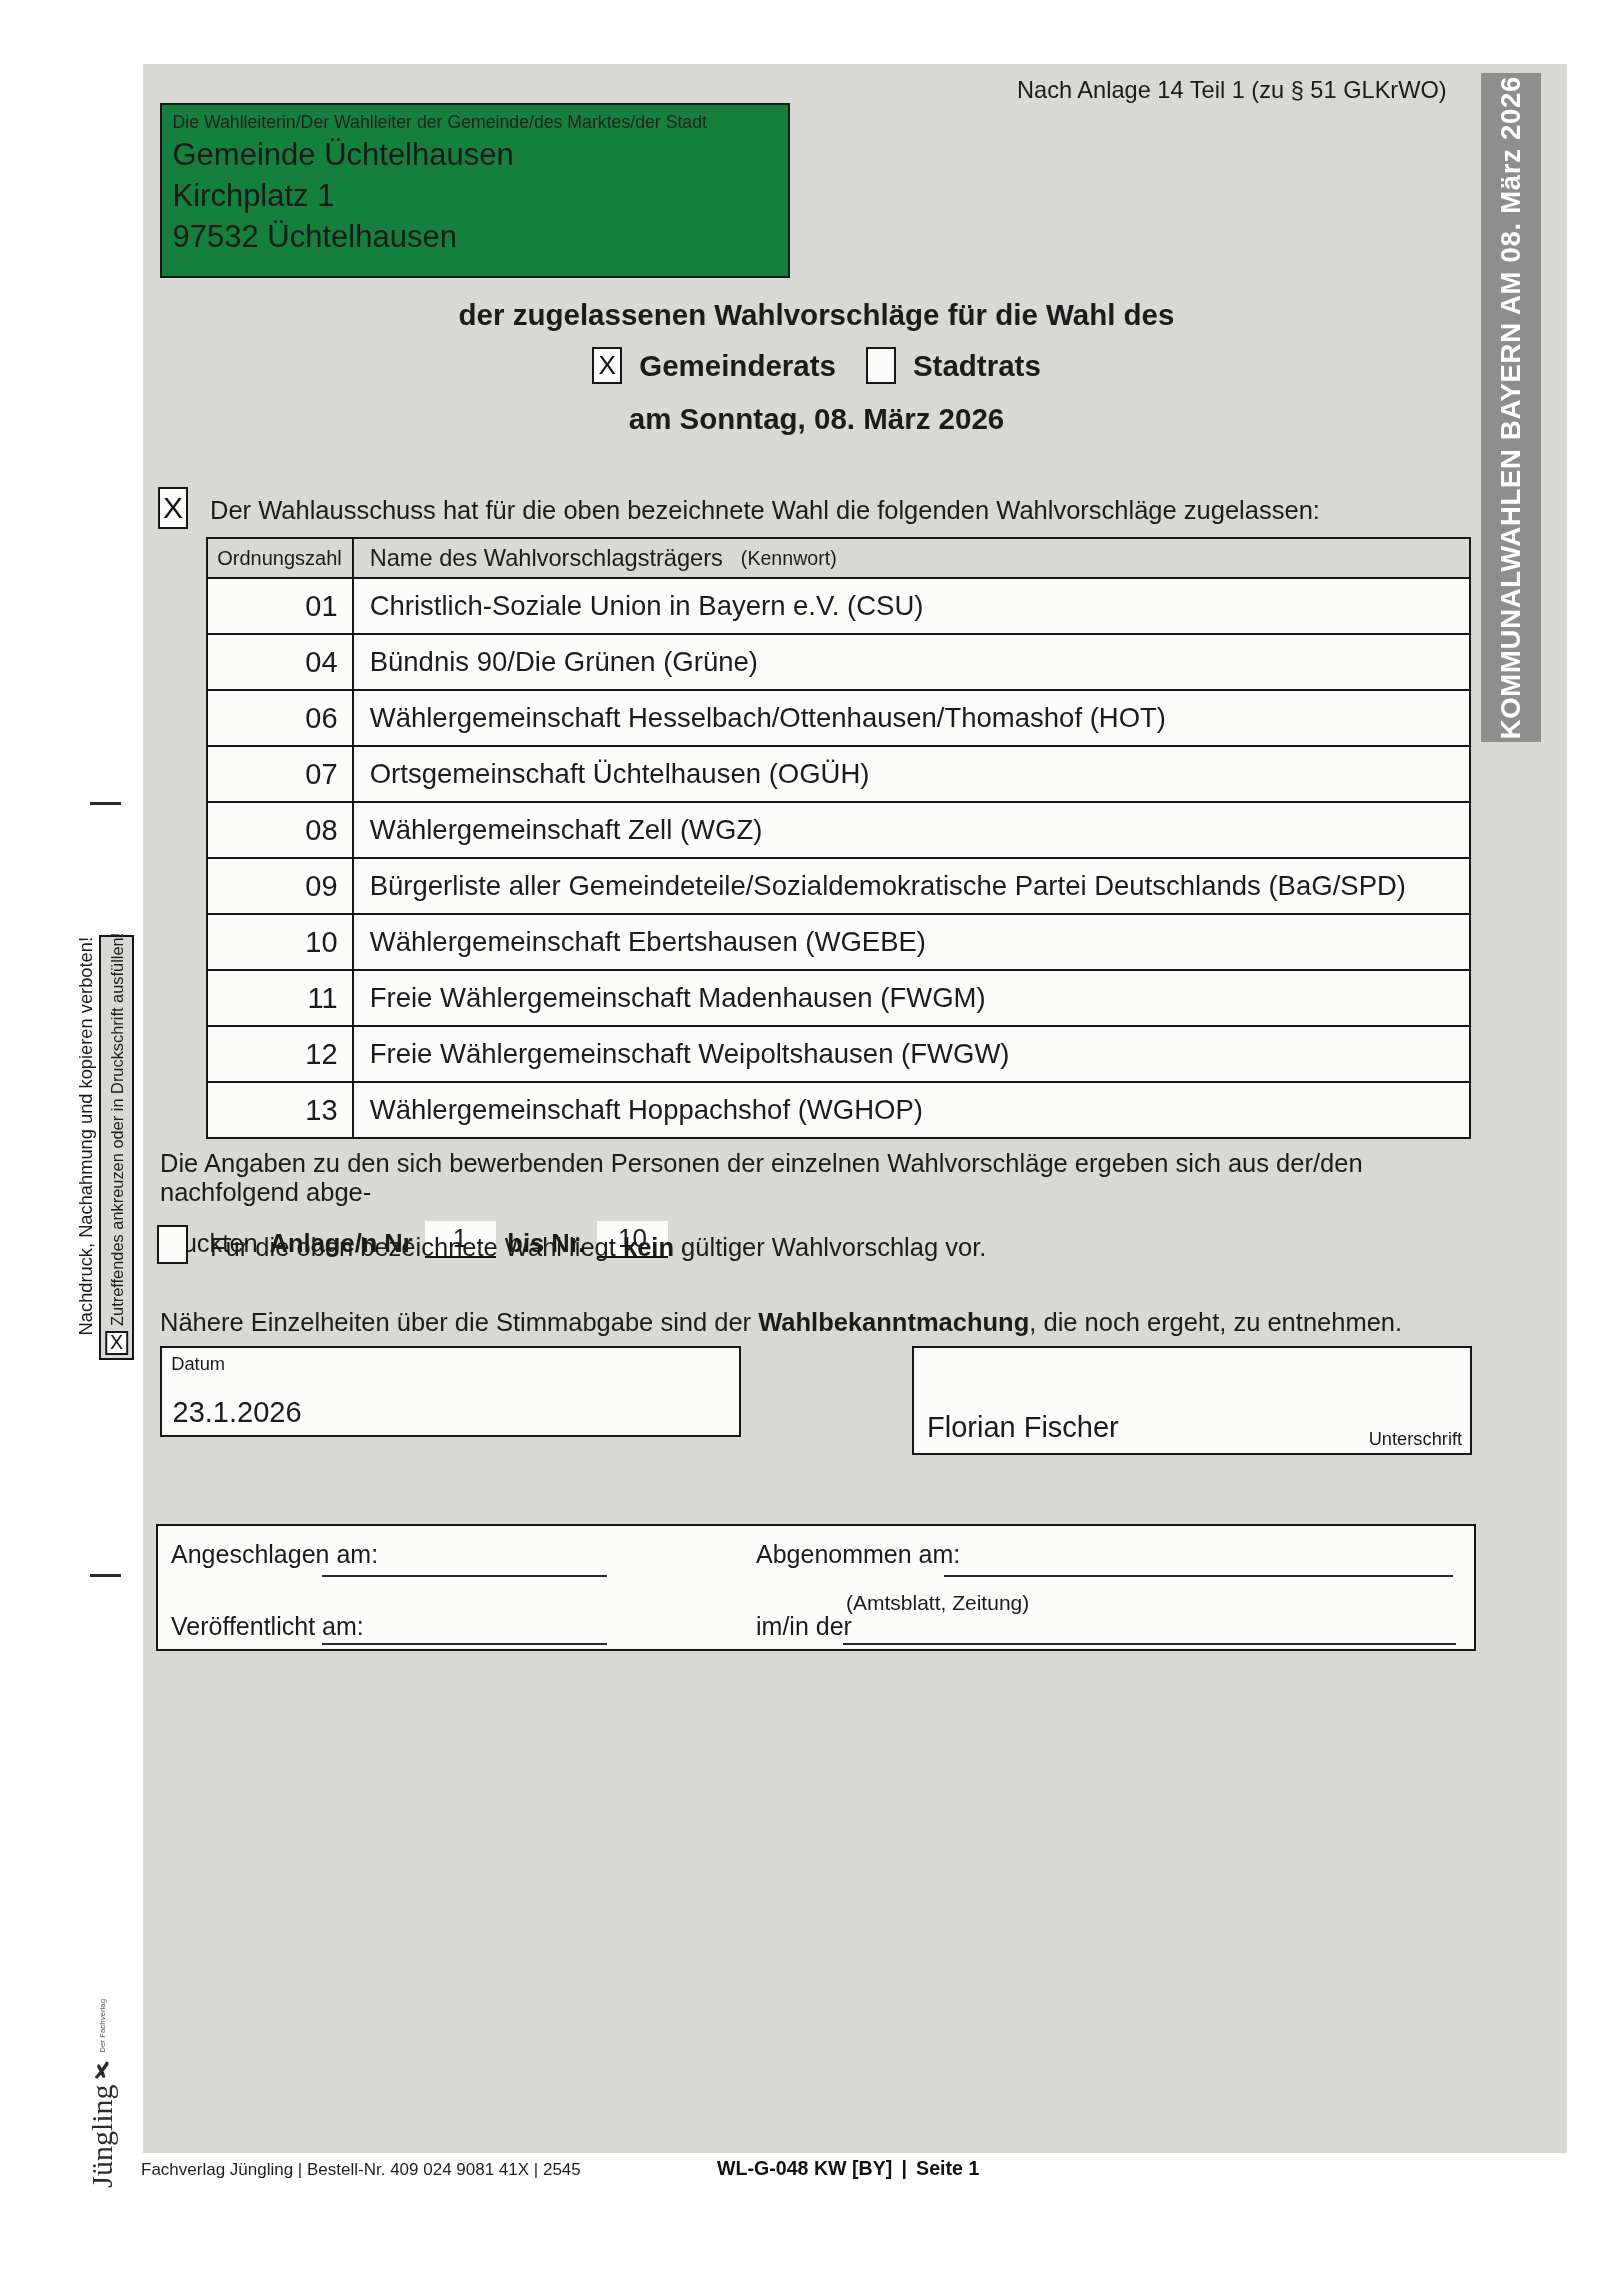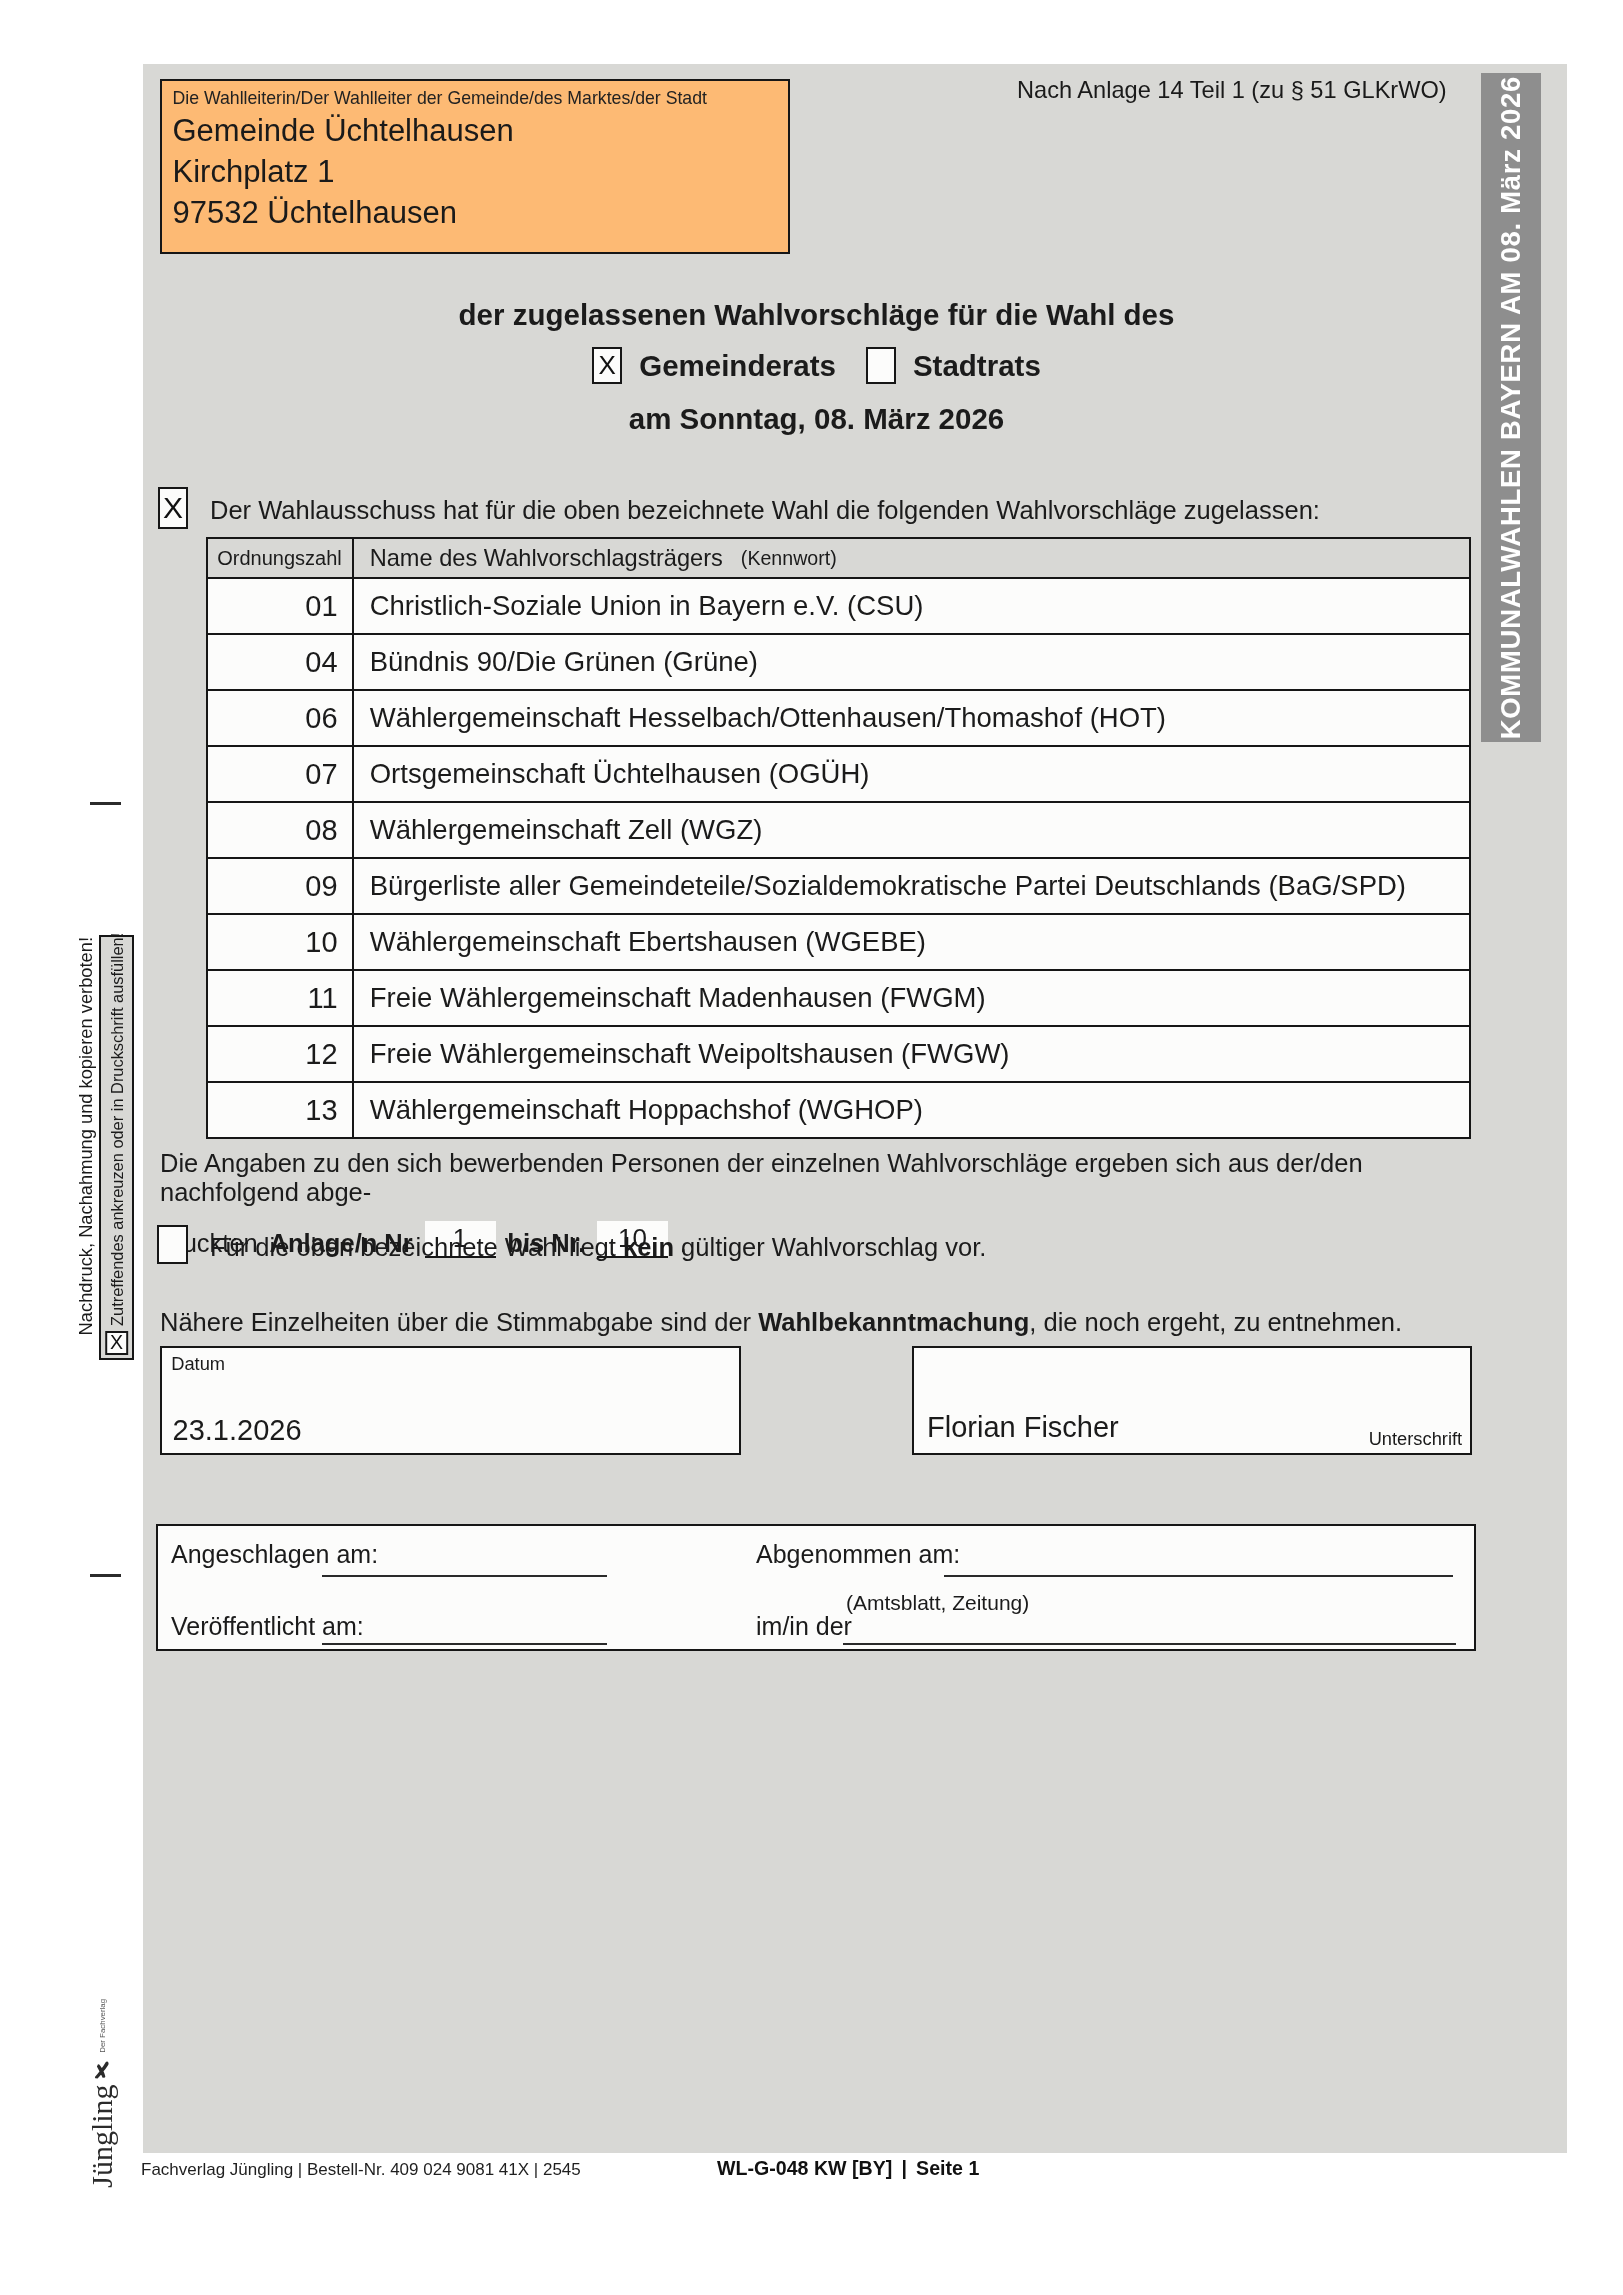--- a/index.html
+++ b/index.html
@@ -10,21 +10,21 @@
   }
   .abs{position:absolute;}
   
   .paper{left:143px;top:64px;width:1424px;height:2089px;background:#d8d8d5;}
   
   .banner{left:1481px;top:73px;width:60px;height:669px;background:#8e8e8e;
           display:flex;align-items:center;justify-content:center;}
   .vtext{writing-mode:vertical-rl;transform:rotate(180deg);white-space:nowrap;}
   .banner .vtext{color:#ffffff;font-weight:bold;font-size:27.5px;letter-spacing:0.7px;}
   
-  .issuer-box{left:160px;top:79px;width:630px;height:175px;background:#fdba74;
+  .issuer-box{left:160px;top:103px;width:630px;height:175px;background:#15803d;
               border:2.6px solid #161616;box-sizing:border-box;}
   .issuer-label{position:absolute;left:10.5px;top:6.5px;font-size:17.7px;color:#222;}
   .issuer-lines{position:absolute;left:10.5px;top:29px;font-size:31px;line-height:41px;color:#1a1a1a;}
   .form-ref{left:1017px;top:77px;font-size:23.6px;color:#1a1a1a;}
   
   .title-block{left:160px;top:287px;width:1313px;text-align:center;}
   .title-main{font-size:47px;font-weight:bold;letter-spacing:0.7px;}
   .title-sub{font-size:29.5px;font-weight:bold;margin-top:10.5px;}
   .options-row{display:flex;align-items:center;justify-content:center;gap:30px;margin-top:15.7px;}
   .option{display:flex;align-items:center;gap:17px;font-size:29.5px;font-weight:bold;}
@@ -57,21 +57,21 @@
   .field{width:71px;height:37px;background:#fcfcfb;border-bottom:2.6px solid #161616;
          display:flex;align-items:center;justify-content:center;font-size:26px;box-sizing:border-box;}
   
   .noprop{left:157px;top:1225px;display:flex;align-items:flex-start;gap:22px;justify-content:center;}
   .cb-noprop{width:31px;height:39px;font-size:29px;}
   .noprop-text{font-size:25.5px;padding-top:7.9px;}
   .b{font-weight:bold;}
   
   .voting-info{left:160px;top:1308px;font-size:25.5px;}
   
-  .date-box{left:160px;top:1346px;width:581px;height:109px;background:#fcfcfb;
+  .date-box{left:160px;top:1346px;width:581px;height:91px;background:#fcfcfb;
             border:2.6px solid #161616;box-sizing:border-box;text-align:center;}
   .date-label{position:absolute;left:9.2px;top:5.2px;font-size:18.3px;}
   .date-value{position:absolute;left:10.5px;bottom:6.5px;font-size:29px;}
   .sig-box{left:912px;top:1346px;width:560px;height:109px;background:#fcfcfb;
            border:2.6px solid #161616;box-sizing:border-box;}
   .sig-name{position:absolute;left:13px;bottom:9.2px;font-size:29px;}
   .sig-label{position:absolute;right:7.9px;bottom:2.6px;font-size:18.3px;}
   
   .post-box{left:156px;top:1524px;width:1320px;height:127px;background:#fcfcfb;
             border:2.6px solid #161616;box-sizing:border-box;}

